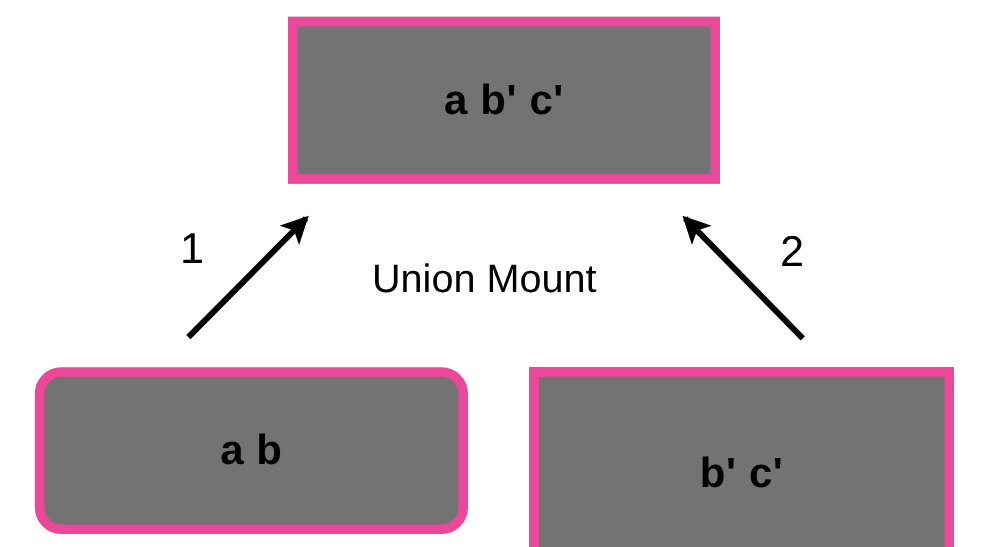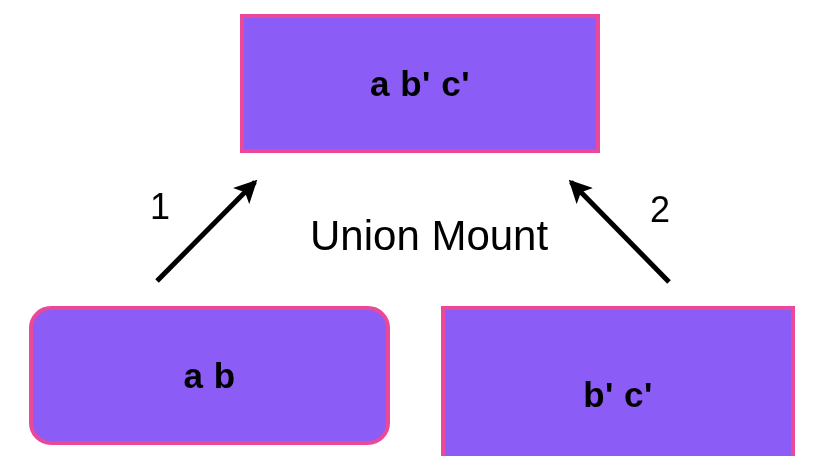--- a/index.html
+++ b/index.html
@@ -16,22 +16,22 @@
     width: 818px;
     height: 456px;
     background: #ffffff;
     overflow: hidden;
   }
 
   
   .node-box {
     position: absolute;
     box-sizing: border-box;
-    background: #8b5cf6;
-    border: 4px solid #ec4899;
+    background: #737373;
+    border: 8px solid #ec4899;
     display: flex;
     align-items: center;
     justify-content: center;
     text-align: center;
   }
   .node-label {
     font-size: 35px;
     font-weight: bold;
     color: #000000;
     letter-spacing: 0.5px;
@@ -72,21 +72,21 @@
   
   .free-text {
     position: absolute;
     color: #000000;
     line-height: 1;
     white-space: pre;
   }
   #union-mount-label {
     left: 310px;
     top: 215px;
-    font-size: 42px;
+    font-size: 33px;
     font-weight: normal;
   }
   #arrow-label-1 {
     left: 150px;
     top: 189px;
     font-size: 36px;
     font-weight: normal;
   }
   #arrow-label-2 {
     left: 650px;

